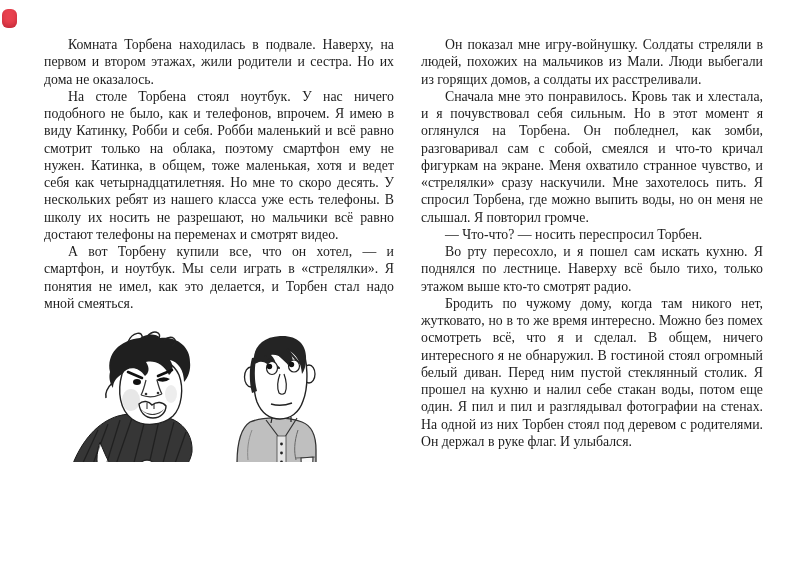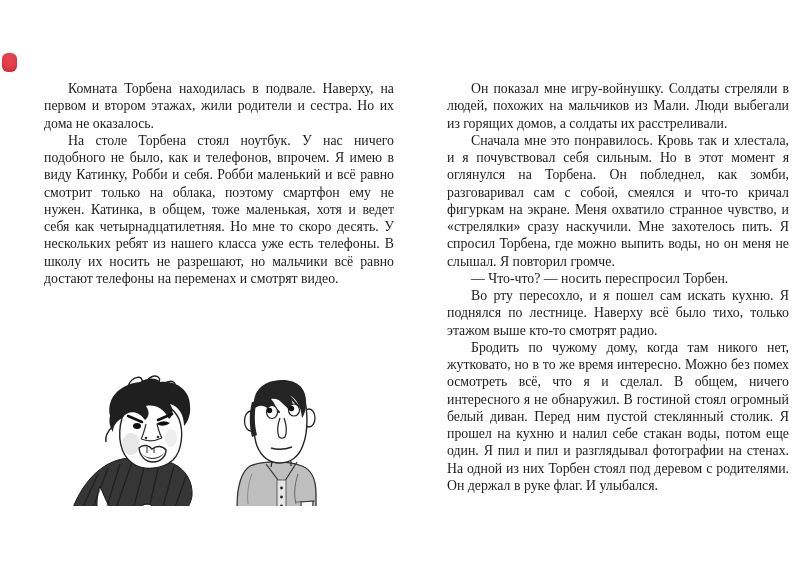--- a/index.html
+++ b/index.html
@@ -1,37 +1,38 @@
 <!DOCTYPE html>
 <html lang="ru"><head>
 <meta charset="utf-8">
 <style>
   html,body{margin:0;padding:0;background:#ffffff;}
   .spread{position:relative;width:800px;height:462px;background:#ffffff;overflow:hidden;
-          font-family:"Liberation Serif","DejaVu Serif",serif;color:#1c1c1c;margin-top:44px;}
+          font-family:"Liberation Serif","DejaVu Serif",serif;color:#1c1c1c;}
   .corner-marker{position:absolute;left:2px;top:9px;width:15px;height:19px;border-radius:6px;
           background:#e8414e;box-shadow:inset 0 -3px 4px rgba(140,10,25,.35);}
   .col{position:absolute;top:36px;text-align:justify;font-size:13.8px;line-height:17.25px;}
   .col p{margin:0;text-indent:24px;}
   .col-left{left:44px;width:350px;}
-  .col-right{left:447px;width:342px;}
+  .col-right{left:421px;width:342px;}
   .page-number{position:absolute;left:447px;top:527px;width:342px;text-align:right;
           font-size:17px;letter-spacing:1px;}
   .illustration{position:absolute;left:0;top:330px;width:410px;height:245px;}
 </style>
 </head>
 <body>
 
 <div class="spread">
 
   <div class="corner-marker"></div>
 
   <div class="col col-left">
     <p>Комната Торбена находилась в подвале. Наверху, на первом и втором этажах, жили родители и сестра. Но их дома не оказалось.</p>
     <p>На столе Торбена стоял ноутбук. У нас ничего подобного не было, как и телефонов, впрочем. Я имею в виду Катинку, Робби и себя. Робби маленький и всё равно смотрит только на облака, поэтому смартфон ему не нужен. Катинка, в общем, тоже маленькая, хотя и ведет себя как четырнадцатилетняя. Но мне то скоро десять. У нескольких ребят из нашего класса уже есть телефоны. В школу их носить не разрешают, но мальчики всё равно достают телефоны на переменах и смотрят видео.</p>
+    <p>А вот Торбену купили все, что он хотел, — и смартфон, и ноутбук. Мы сели играть в «стрелялки». Я понятия не имел, как это делается, и Торбен стал надо мной смеяться.</p>
   </div>
 
   <svg class="illustration" viewBox="0 0 410 245" aria-label="Карандашный рисунок: два мальчика за монитором компьютера, клавиатура и мышь на столе">
 
     <g stroke="#4a4a4a" stroke-width="1.2" stroke-linecap="round" fill="none">
       <path d="M6,188 l6,-1 M20,206 l5,1 M44,198 l5,0 M10,222 l5,2 M34,228 l6,0 M52,218 l5,-1 M4,242 l6,-1 M24,240 l5,1 M60,236 l6,1 M78,226 l5,-1 M96,238 l6,0 M70,208 l4,1 M114,232 l5,1 M132,240 l6,-1 M58,195 l4,1 M100,214 l5,1 M120,222 l5,0"></path>
       <path d="M332,186 l5,1 M354,182 l5,-1 M342,200 l6,1 M368,194 l5,1 M390,186 l5,-1 M400,202 l6,1 M356,212 l5,0 M384,214 l5,1 M336,226 l5,-1 M372,230 l6,1 M352,242 l5,0 M396,240 l5,-1 M404,224 l4,1 M326,210 l4,1"></path>
     </g>
 
     <g>

